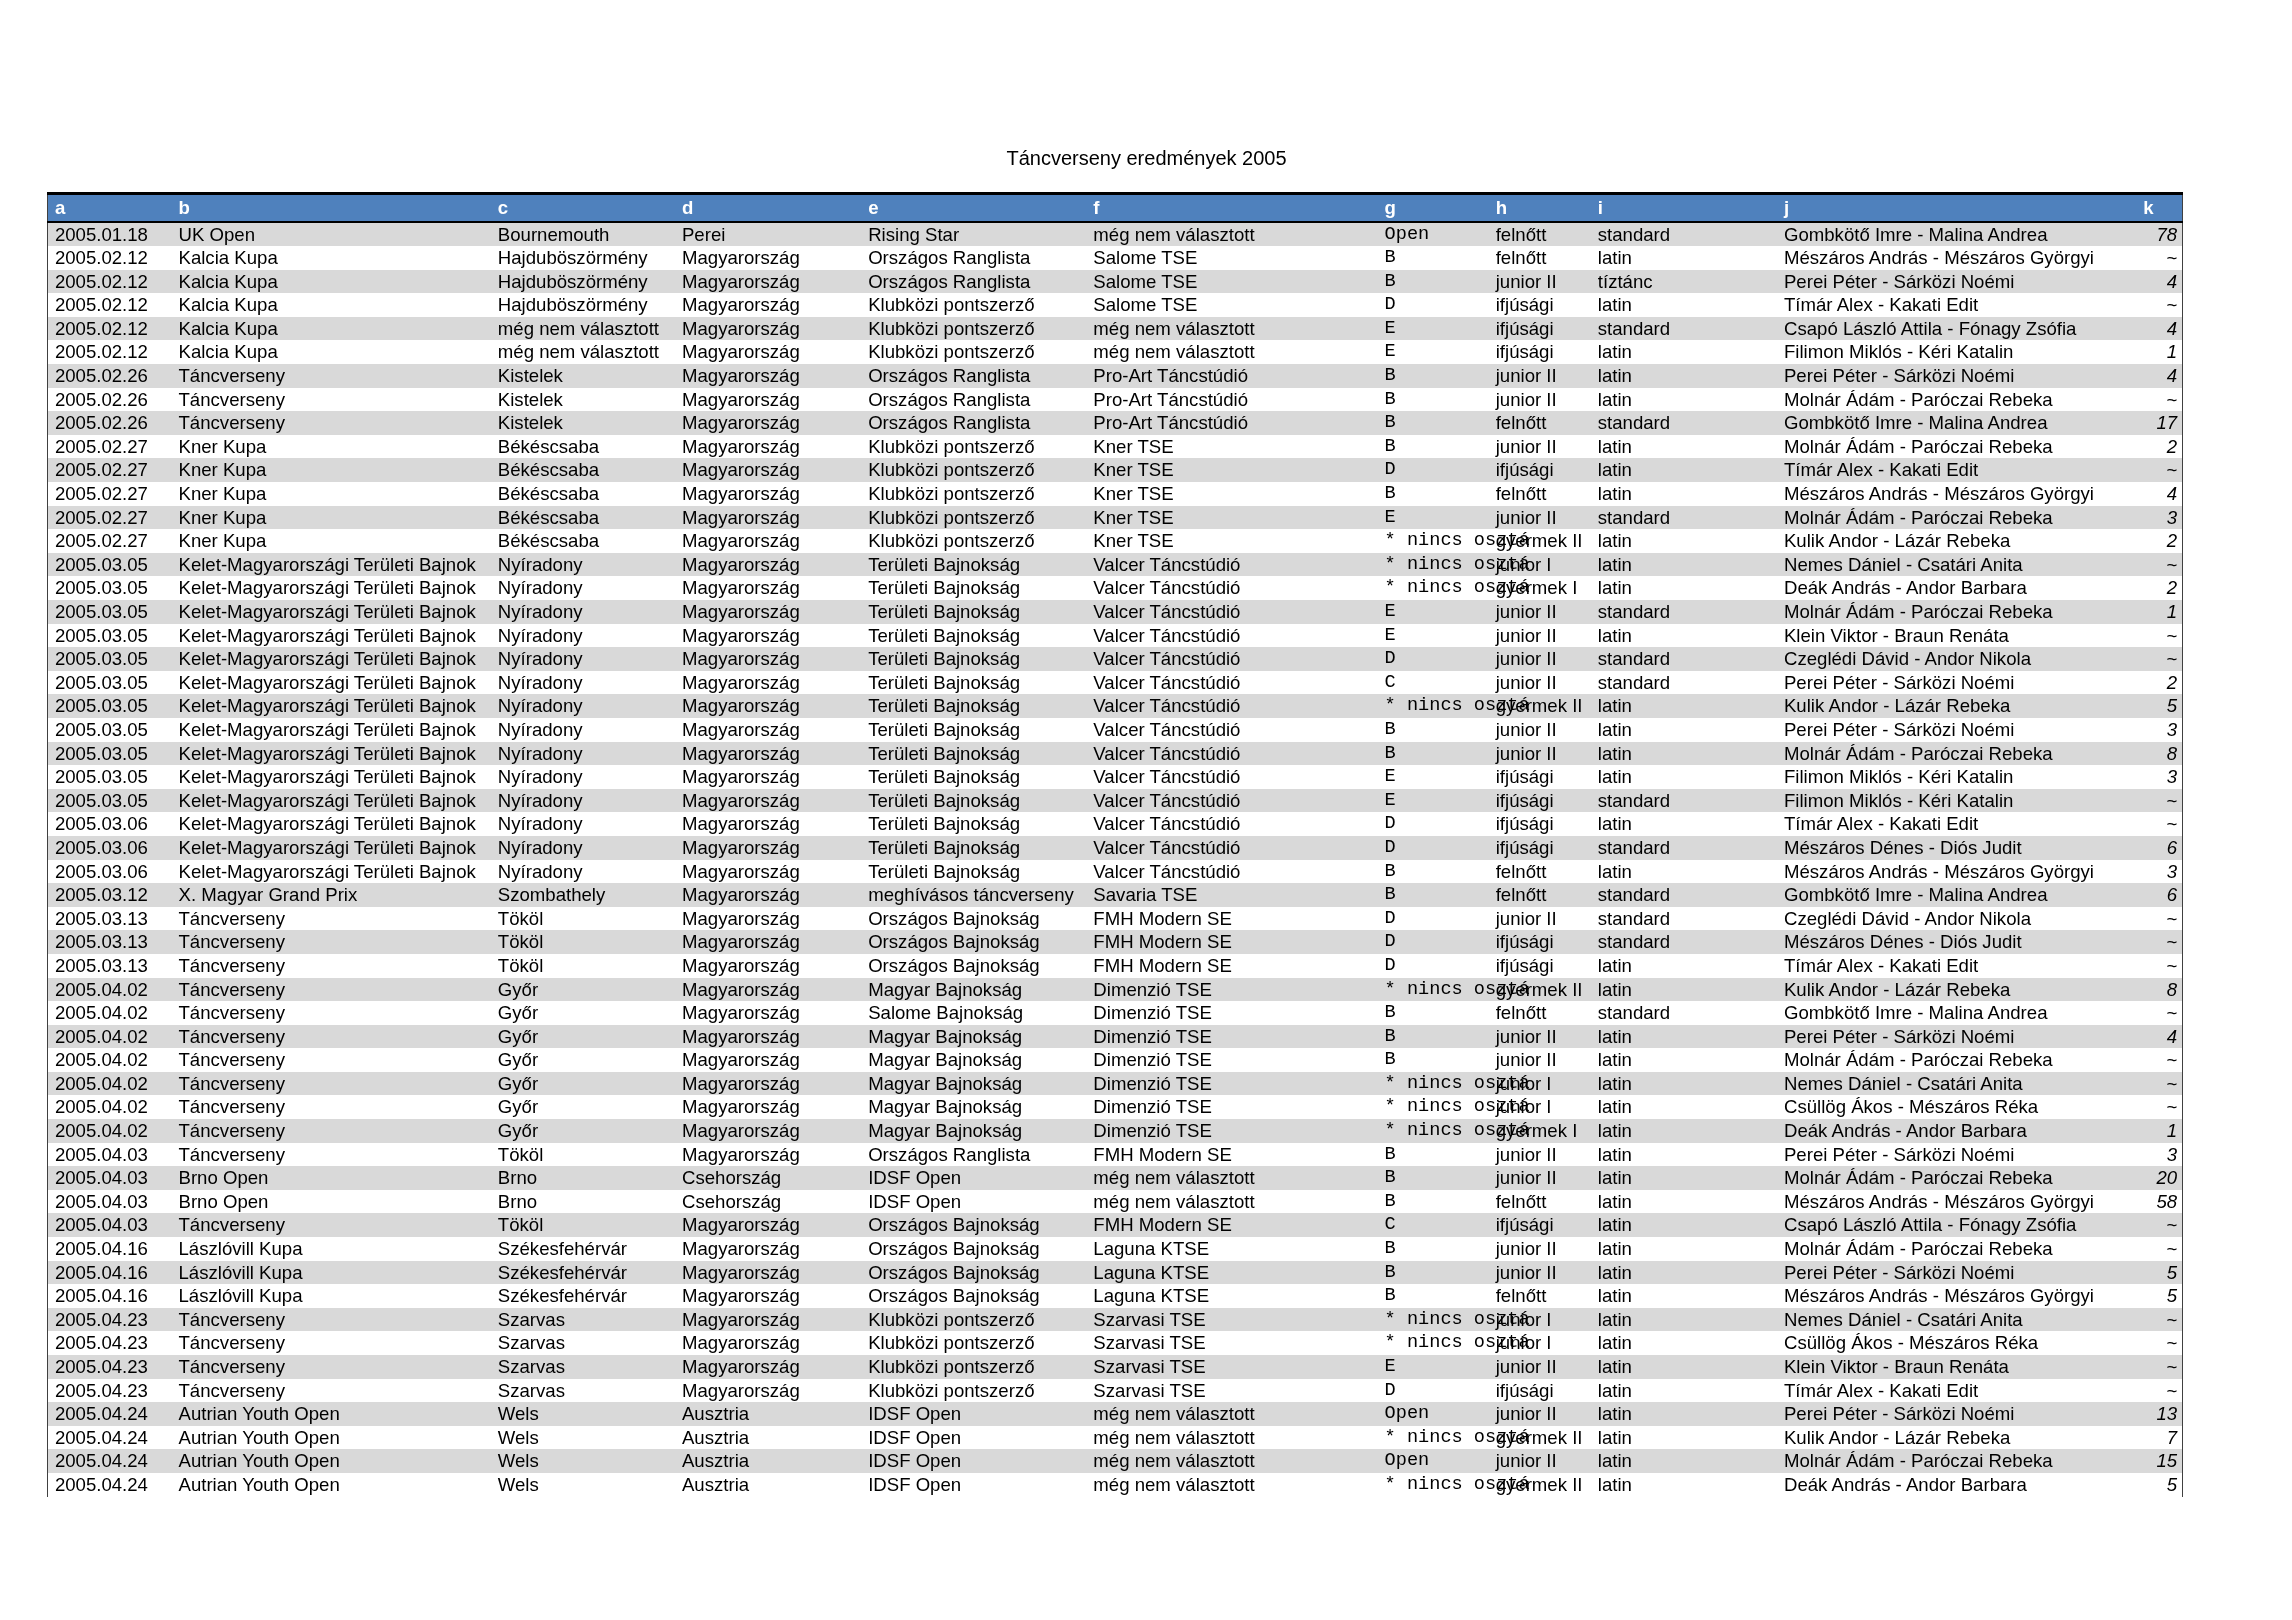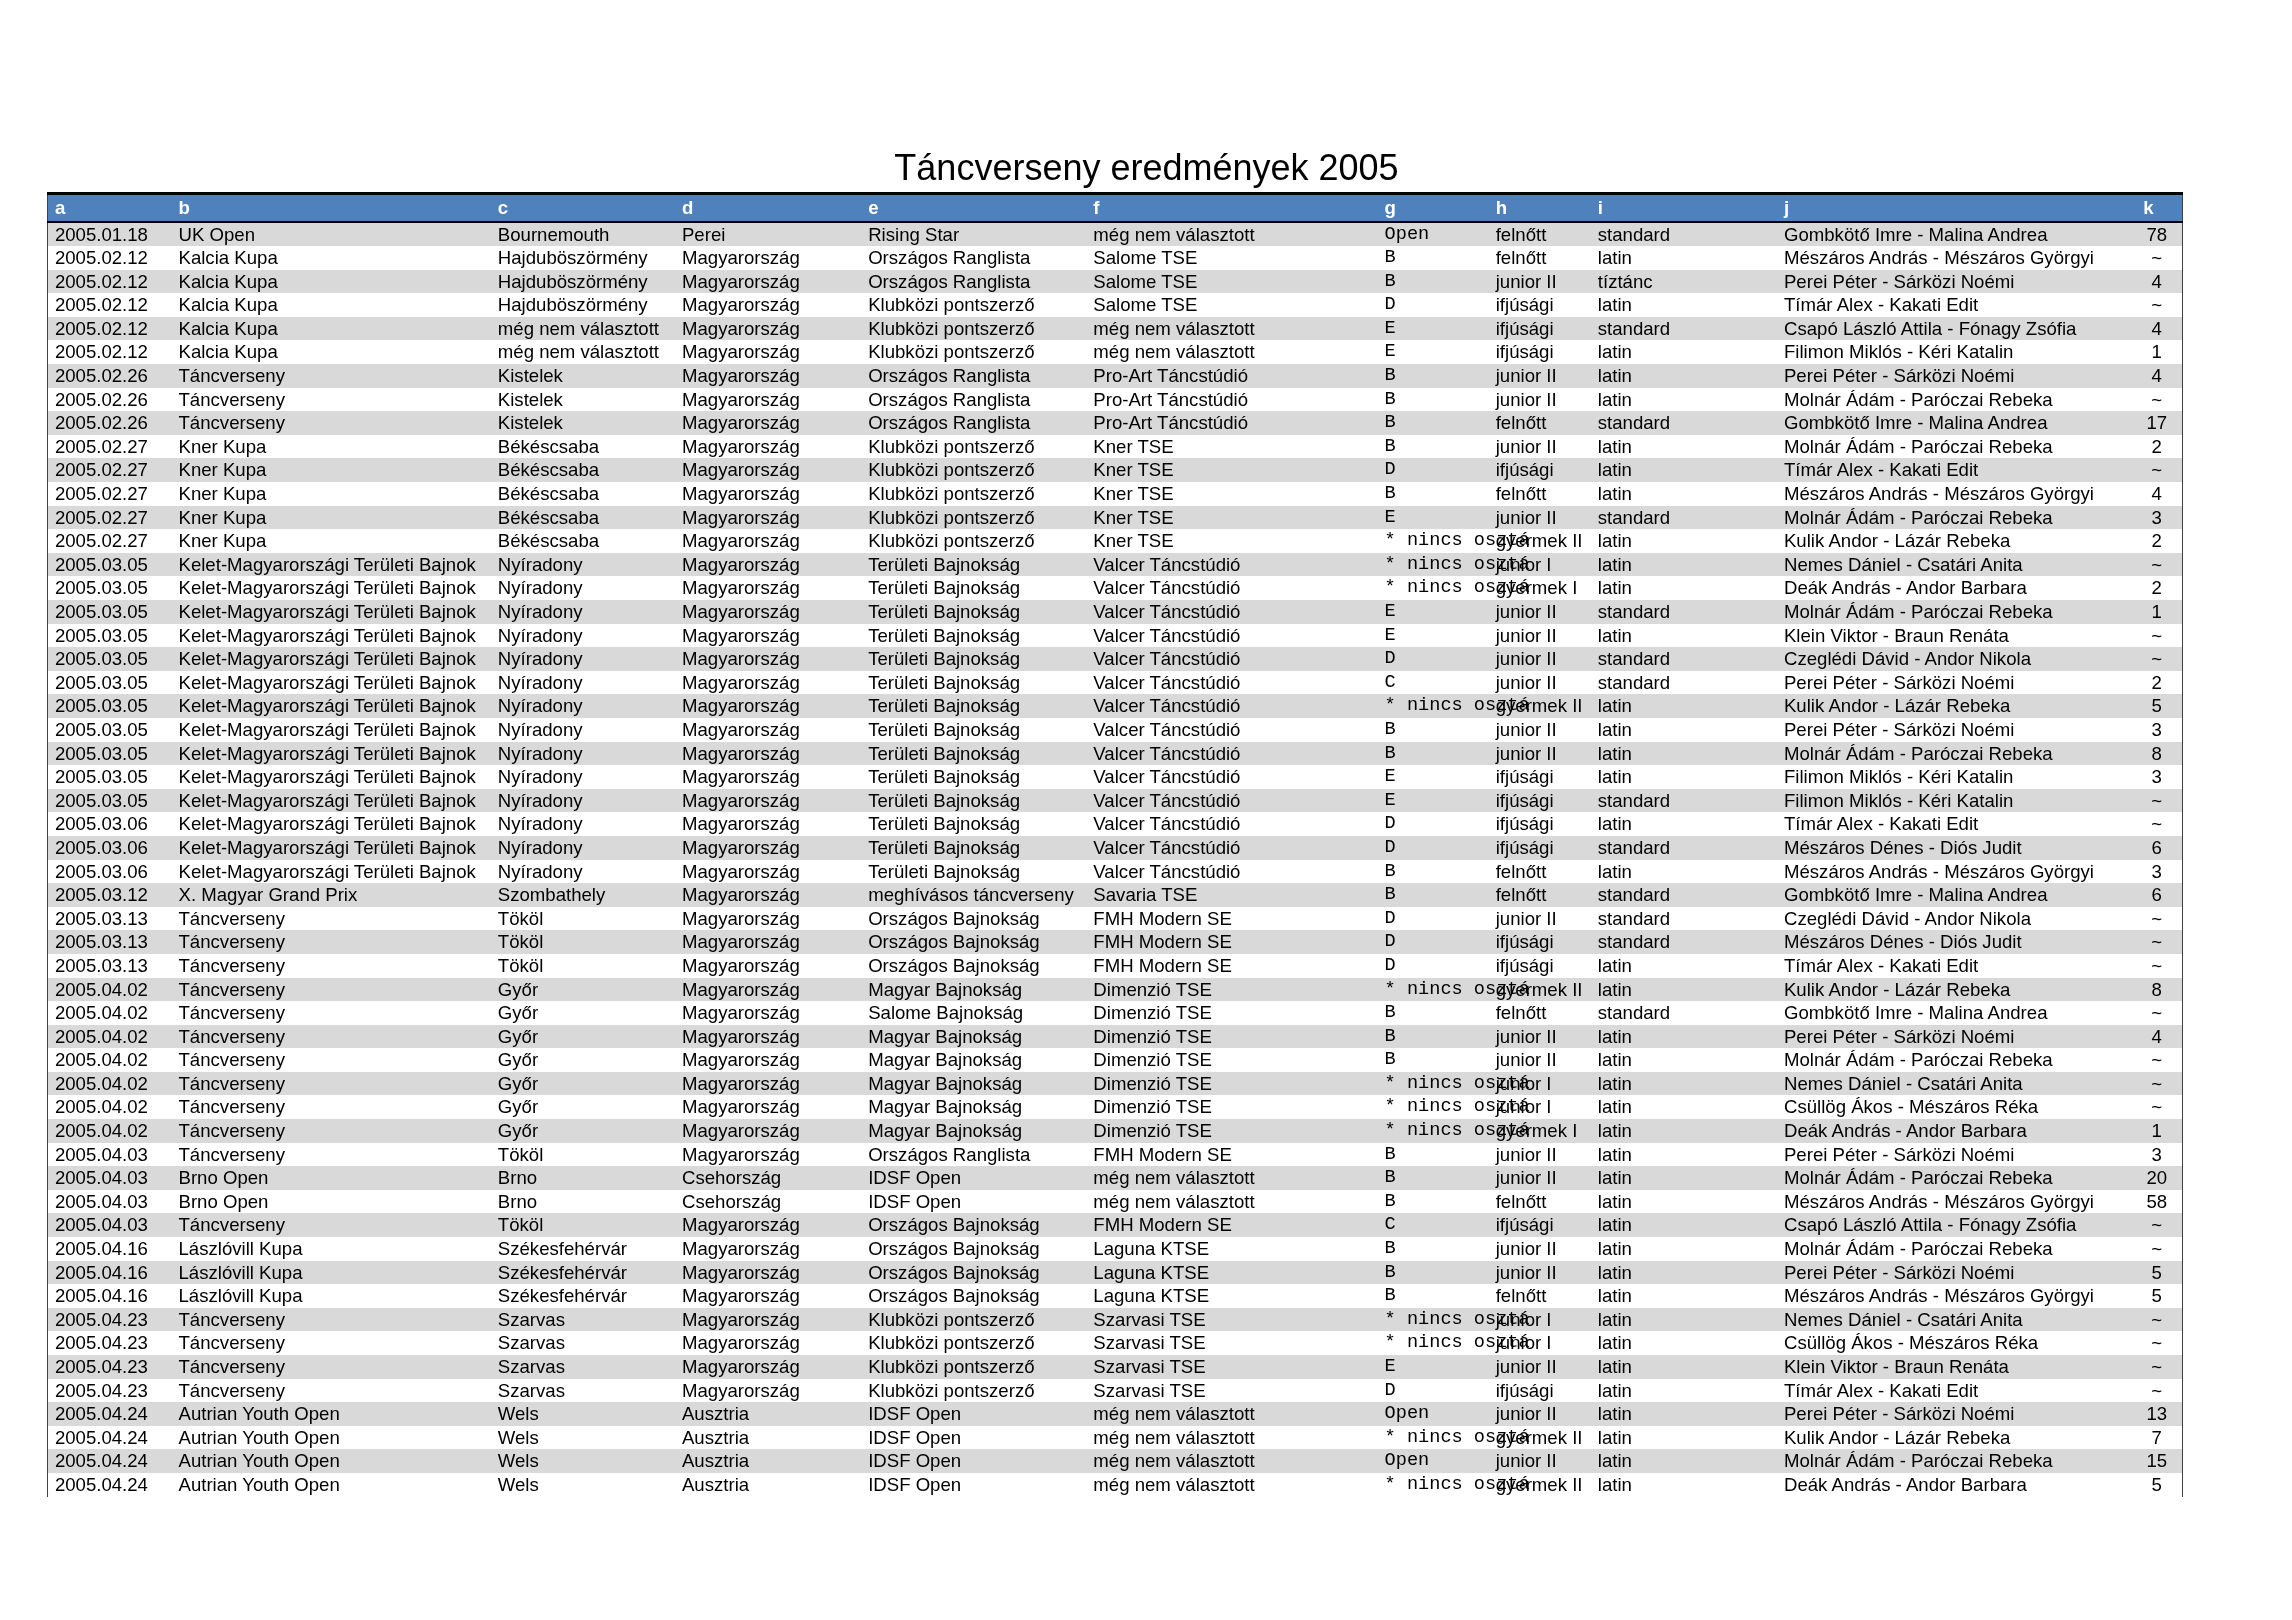--- a/index.html
+++ b/index.html
@@ -13,21 +13,21 @@
     color: #000000;
   }
   .page { position: relative; width: 2293px; height: 1620px; }
 
   .title {
     position: absolute;
     top: 147px;
     left: 0;
     right: 0;
     text-align: center;
-    font-size: 36px;
+    font-size: 20px;
     font-weight: 400;
     color: #000000;
   }
 
   table.results {
     position: absolute;
     left: 47px;
     top: 192px;
     width: 2136px;
     border-collapse: collapse;
@@ -70,23 +70,24 @@
   tbody tr:nth-child(even) { background: #ffffff; }
   tbody td {
     padding: 0 0 0 6.9px;
     line-height: 23.6px;
     white-space: nowrap;
     overflow: hidden;
     font-size: 18.6px;
   }
   tbody td.col-g { overflow: visible; font-family: Liberation Mono, monospace; }
   tbody td.col-k {
-    text-align: center;
+    text-align: right;
     padding: 0 4.9px 0 0;
     overflow: visible;
+    font-style: italic;
   }
 </style>
 </head>
 <body>
 
 <div class="page">
 
   <div class="title">Táncverseny eredmények 2005</div>
 
   <table class="results">

